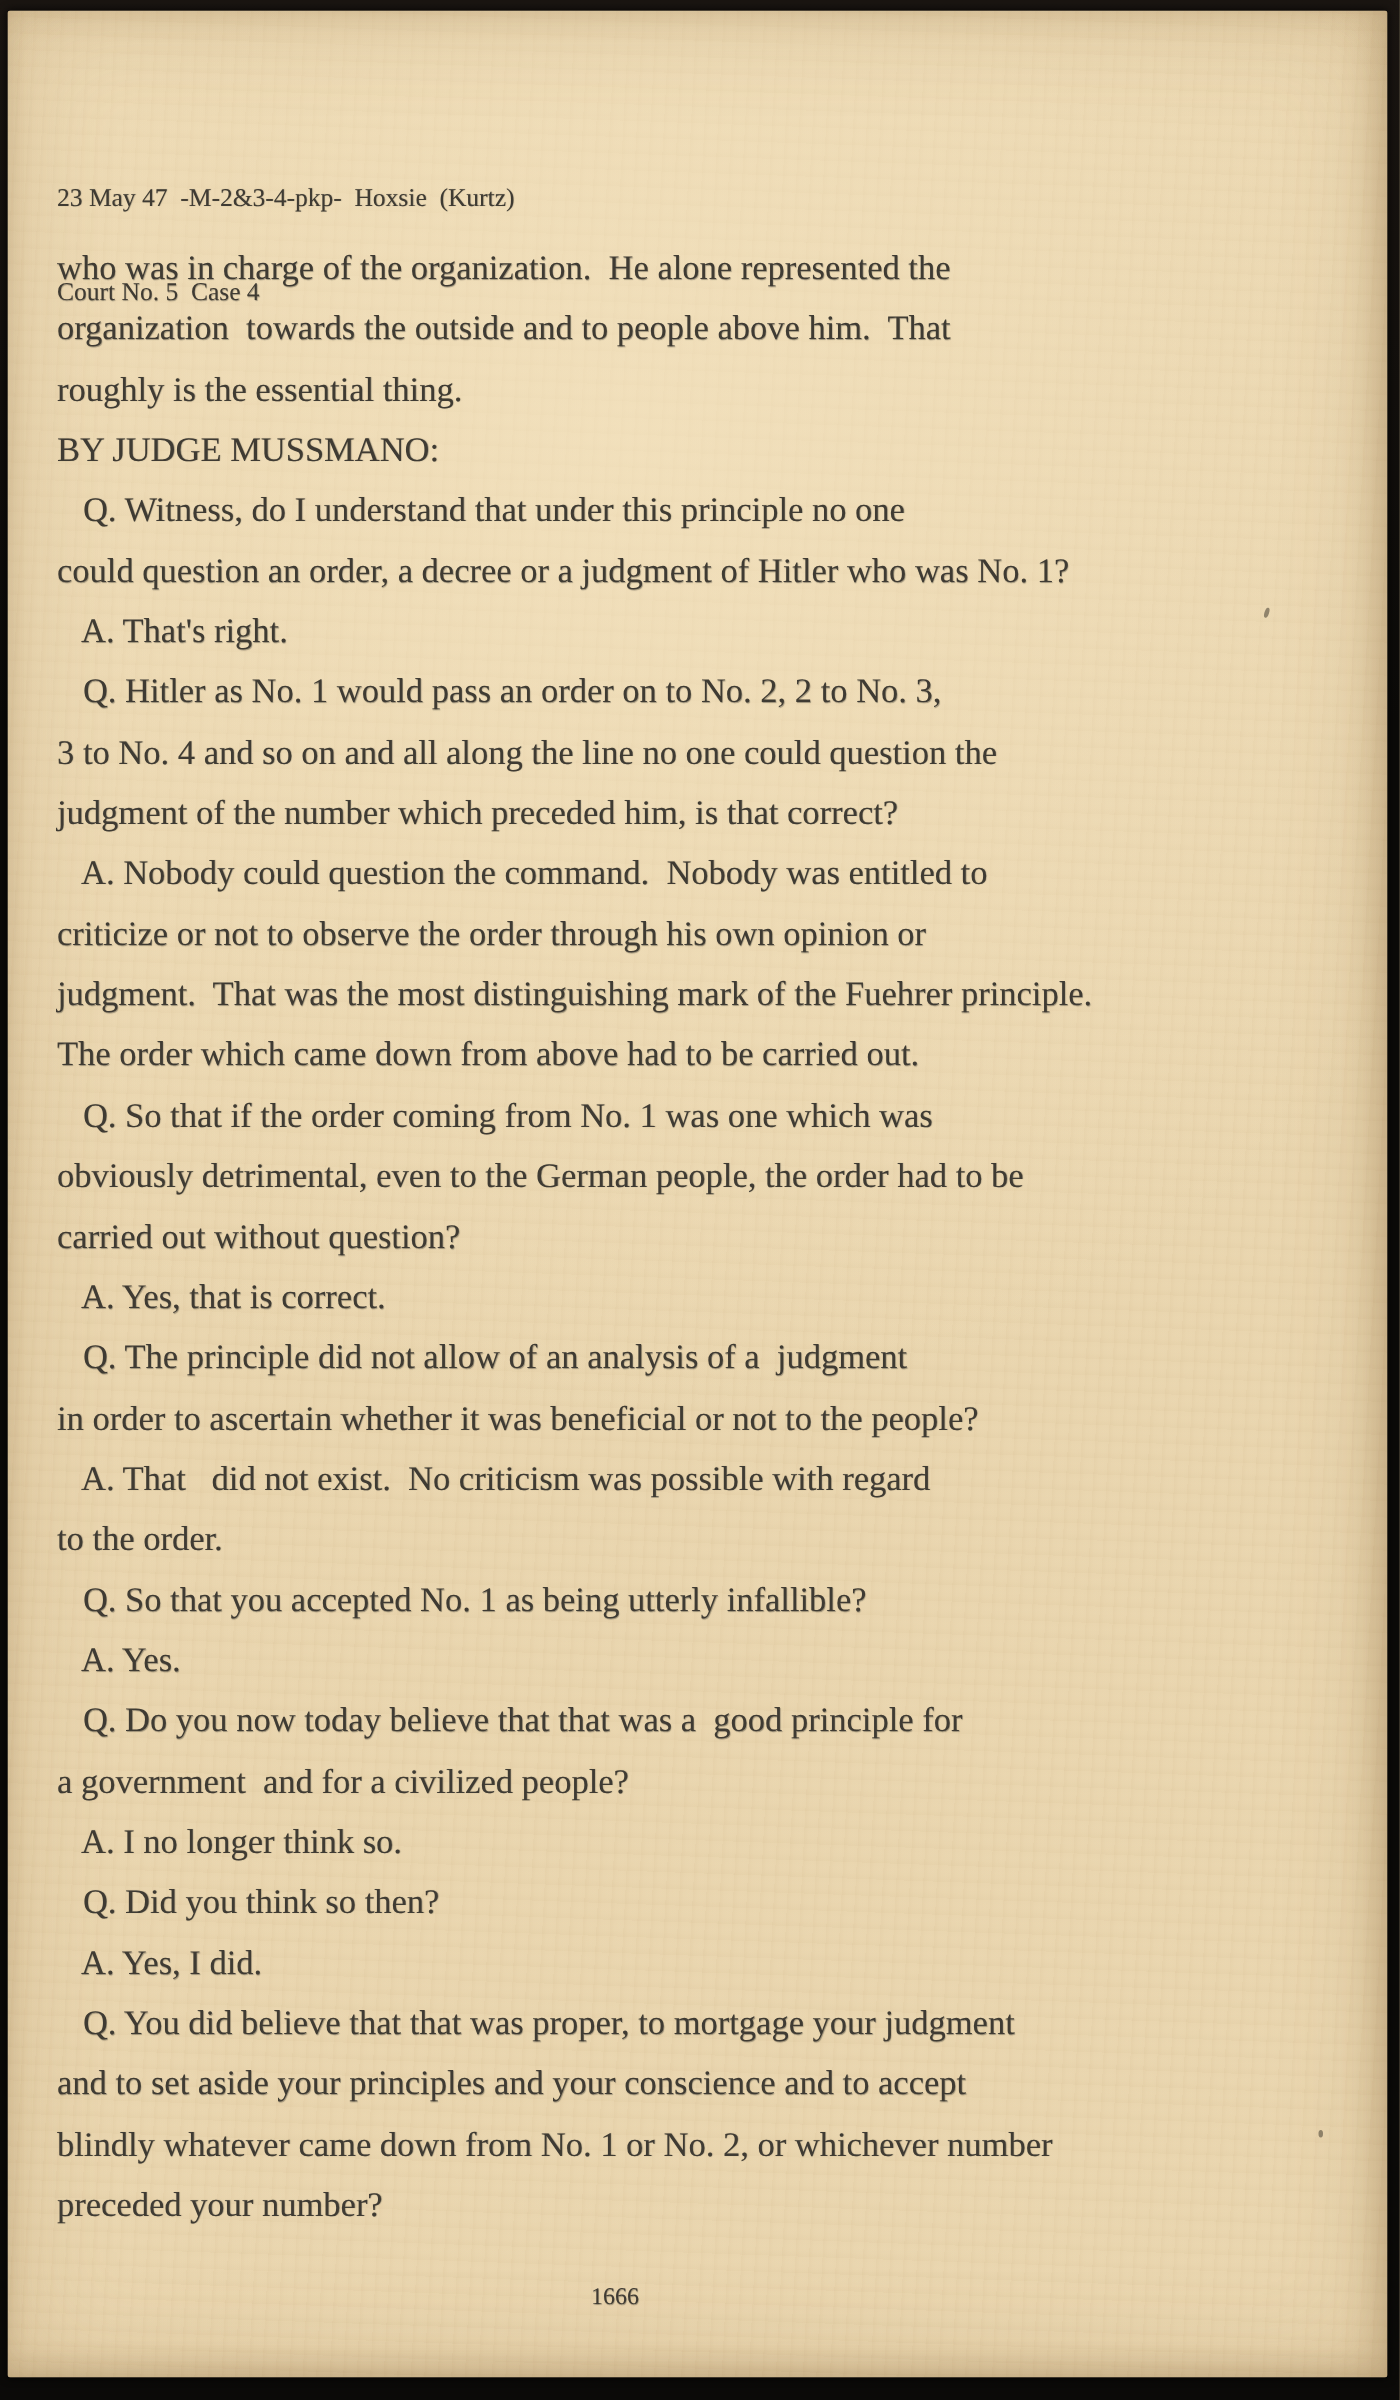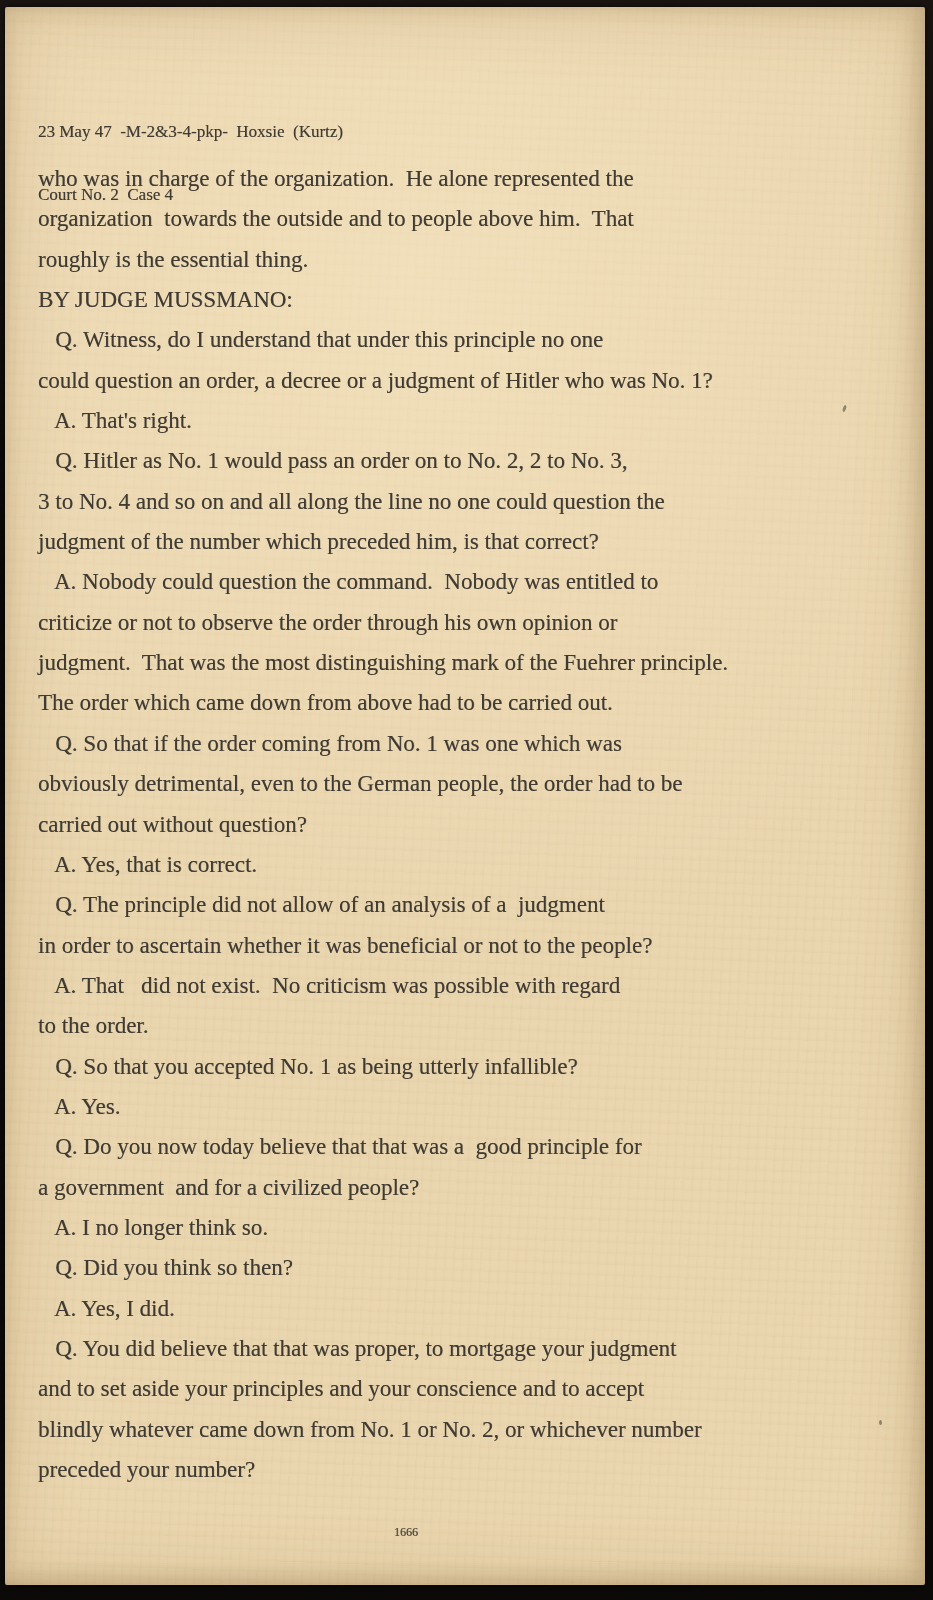--- a/index.html
+++ b/index.html
@@ -59,42 +59,42 @@
     white-space: pre;
   }
   .tline {
     white-space: pre;
     height: 40.35px;
   }
   .page-number {
     position: absolute;
     left: 389px;
     top: 1514px;
-    font-size: 12px;
+    font-size: 16px;
     line-height: 22px;
     white-space: pre;
   }
   
   .speck {
     position: absolute;
     background: rgba(70, 62, 50, 0.55);
     border-radius: 50%;
   }
   .speck.s1 { left: 838px; top: 398px; width: 3px; height: 7px; transform: rotate(18deg); }
   .speck.s2 { left: 874px; top: 1413px; width: 3px; height: 5px; }
 </style>
 </head>
 <body>
 
 <div class="scan">
   <div class="paper">
 
     <div class="doc-header typewriter">
       <div>23 May 47  -M-2&amp;3-4-pkp-  Hoxsie  (Kurtz)</div>
-      <div>Court No. 2  Case 4</div>
+      <div>Court No. 5  Case 4</div>
     </div>
 
     <div class="doc-body typewriter"><div class="tline">who was in charge of the organization.  He alone represented the</div><div class="tline">organization  towards the outside and to people above him.  That</div><div class="tline">roughly is the essential thing.</div><div class="tline">BY JUDGE MUSSMANO:</div><div class="tline">   Q. Witness, do I understand that under this principle no one</div><div class="tline">could question an order, a decree or a judgment of Hitler who was No. 1?</div><div class="tline">   A. That's right.</div><div class="tline">   Q. Hitler as No. 1 would pass an order on to No. 2, 2 to No. 3,</div><div class="tline">3 to No. 4 and so on and all along the line no one could question the</div><div class="tline">judgment of the number which preceded him, is that correct?</div><div class="tline">   A. Nobody could question the command.  Nobody was entitled to</div><div class="tline">criticize or not to observe the order through his own opinion or</div><div class="tline">judgment.  That was the most distinguishing mark of the Fuehrer principle.</div><div class="tline">The order which came down from above had to be carried out.</div><div class="tline">   Q. So that if the order coming from No. 1 was one which was</div><div class="tline">obviously detrimental, even to the German people, the order had to be</div><div class="tline">carried out without question?</div><div class="tline">   A. Yes, that is correct.</div><div class="tline">   Q. The principle did not allow of an analysis of a  judgment</div><div class="tline">in order to ascertain whether it was beneficial or not to the people?</div><div class="tline">   A. That   did not exist.  No criticism was possible with regard</div><div class="tline">to the order.</div><div class="tline">   Q. So that you accepted No. 1 as being utterly infallible?</div><div class="tline">   A. Yes.</div><div class="tline">   Q. Do you now today believe that that was a  good principle for</div><div class="tline">a government  and for a civilized people?</div><div class="tline">   A. I no longer think so.</div><div class="tline">   Q. Did you think so then?</div><div class="tline">   A. Yes, I did.</div><div class="tline">   Q. You did believe that that was proper, to mortgage your judgment</div><div class="tline">and to set aside your principles and your conscience and to accept</div><div class="tline">blindly whatever came down from No. 1 or No. 2, or whichever number</div><div class="tline">preceded your number?</div></div>
 
     <div class="page-number typewriter">1666</div>
 
     <div class="speck s1"></div>
     <div class="speck s2"></div>
   </div>
 </div>

